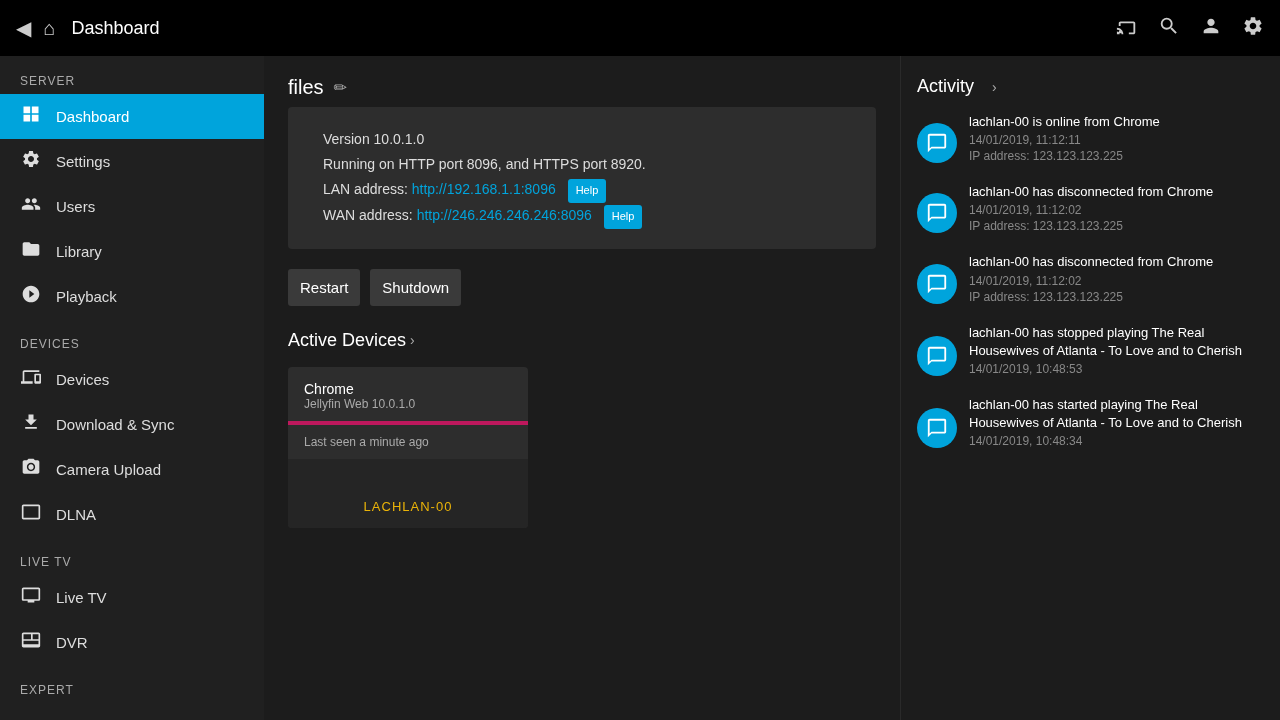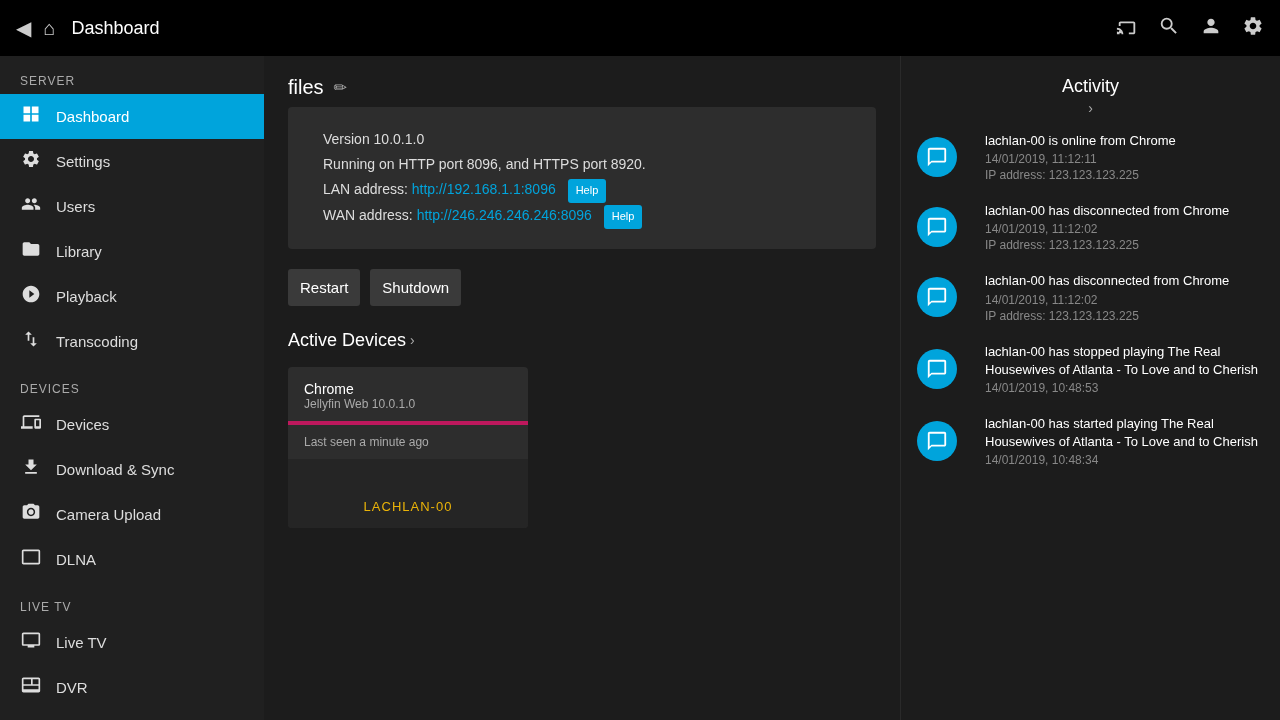--- a/index.html
+++ b/index.html
@@ -223,32 +223,31 @@
       width: 380px;
       flex-shrink: 0;
       background: #1c1c1c;
       border-left: 1px solid #2a2a2a;
       padding: 20px 16px;
       overflow-y: auto;
     }
     .activity-header {
       display: flex;
       align-items: center;
-      gap: 3px;
+      gap: 18px;
       font-size: 18px;
       color: #fff;
       margin-bottom: 16px;
       cursor: pointer;
-      flex-direction: column;
     }
 
     .activity-item {
       display: flex;
-      align-items: center;
-      gap: 28px;
+      align-items: flex-end;
+      gap: 12px;
       margin-bottom: 20px;
     }
     .activity-avatar {
       width: 40px;
       height: 40px;
       border-radius: 50%;
       background: #00a4dc;
       display: flex;
       align-items: center;
       justify-content: center;
@@ -344,28 +343,20 @@
 
     <div class="sidebar-item">
       <span class="sidebar-icon">
         <svg width="20" height="20" viewBox="0 0 24 24" fill="currentColor">
             <path d="M12 2C6.48 2 2 6.48 2 12s4.48 10 10 10 10-4.48 10-10S17.52 2 12 2zm-2 14.5v-9l6 4.5-6 4.5z"></path>
           </svg>
       </span>
       <span>Playback</span>
     </div>
 
-    <div class="sidebar-item">
-      <span class="sidebar-icon">
-        <svg width="20" height="20" viewBox="0 0 24 24" fill="currentColor">
-            <path d="M16 17.01V10h-2v7.01h-3L15 21l4-3.99h-3zM9 3L5 6.99h3V14h2V6.99h3L9 3z"></path>
-          </svg>
-      </span>
-      <span>Transcoding</span>
-    </div>
 
     <div class="sidebar-section-label">Devices</div>
 
     <div class="sidebar-item">
       <span class="sidebar-icon">
         <svg width="20" height="20" viewBox="0 0 24 24" fill="currentColor">
             <path d="M4 6h18V4H4c-1.1 0-2 .9-2 2v11H0v3h14v-3H4V6zm19 2h-6c-.55 0-1 .45-1 1v10c0 .55.45 1 1 1h6c.55 0 1-.45 1-1V9c0-.55-.45-1-1-1zm-1 9h-4v-7h4v7z"></path>
           </svg>
       </span>
       <span>Devices</span>

